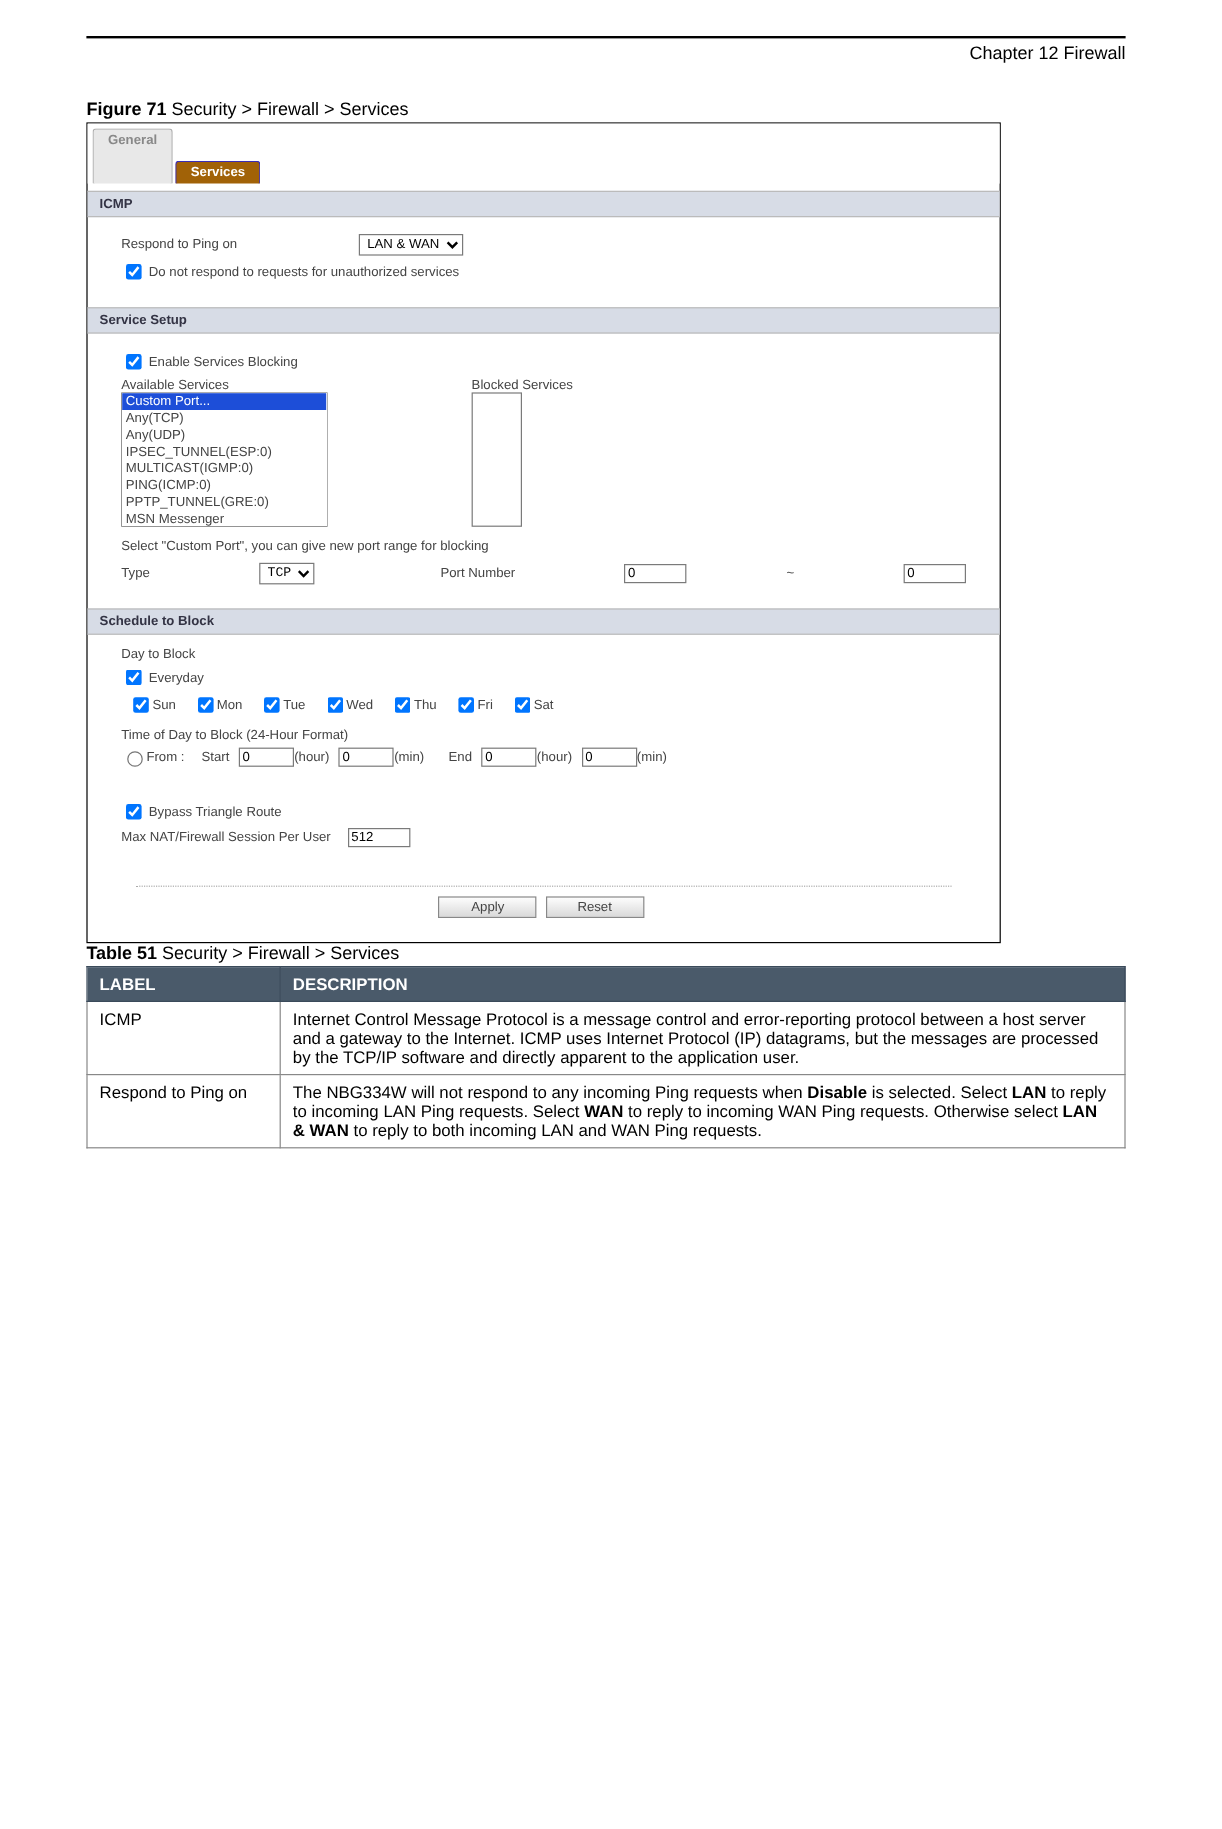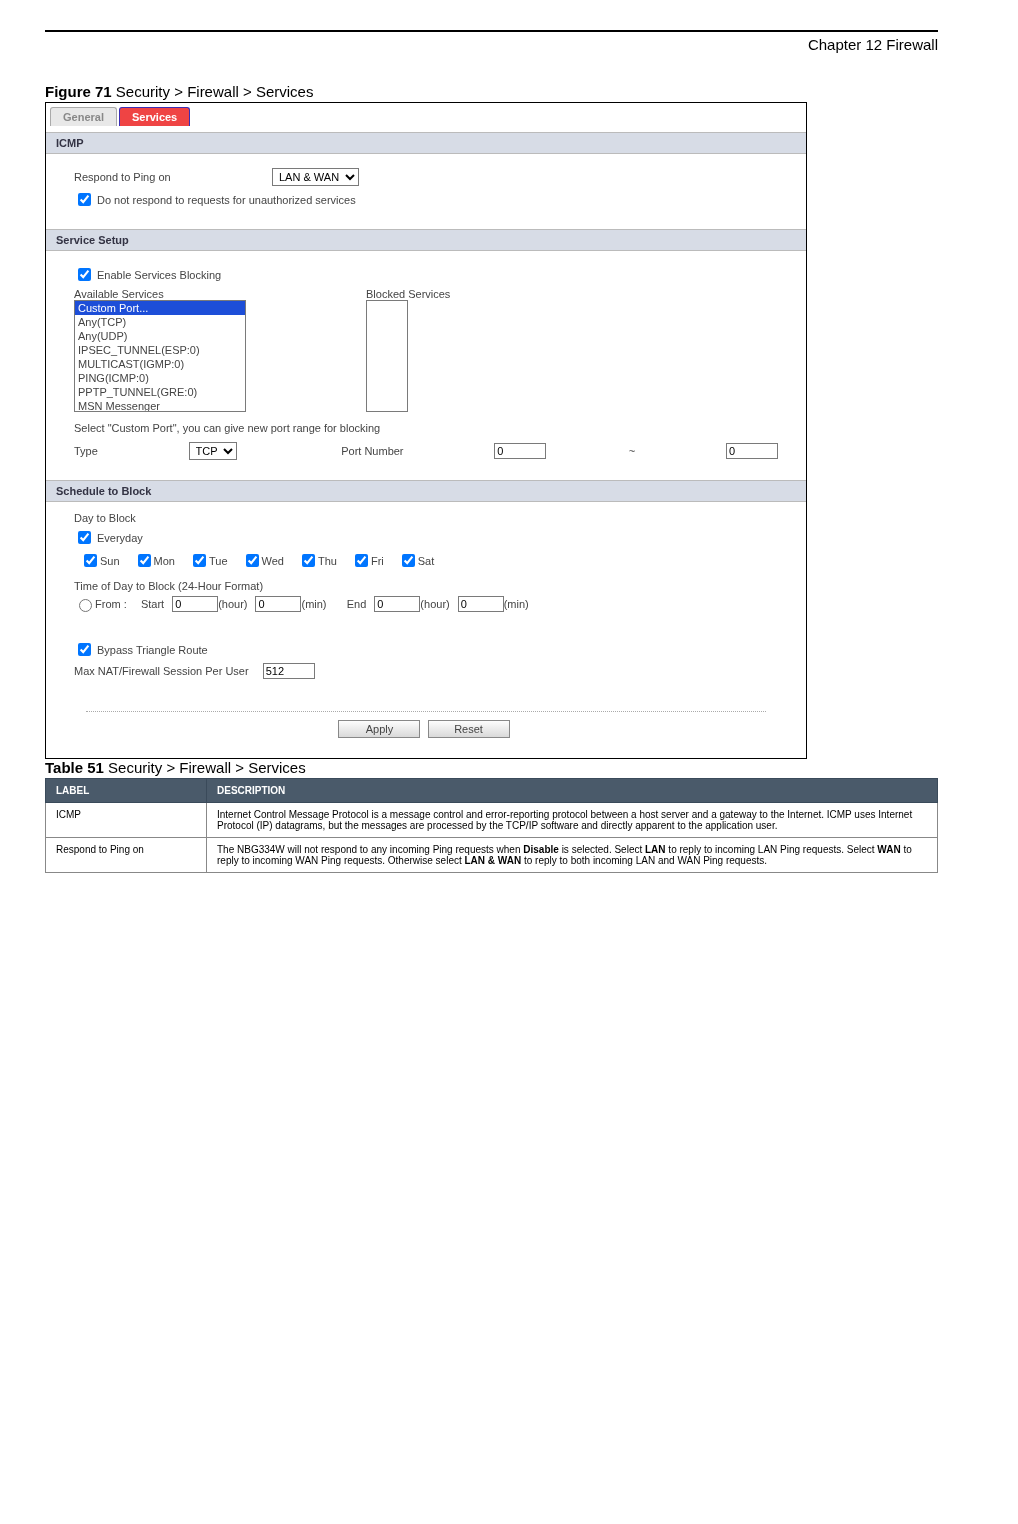--- a/index.html
+++ b/index.html
@@ -4,21 +4,21 @@
 <style>
   body {
     margin: 0;
     padding: 0;
     font-family: Arial, Helvetica, sans-serif;
     background: #fff;
     color: #000;
     width: 1018px;
   }
   .page {
-    padding: 30px 80px 20px 45px;
+    padding: 30px 80px 20px 72px;
     box-sizing: border-box;
   }
   .top-rule {
     border-top: 2px solid #000;
     margin-bottom: 4px;
   }
   .chapter-header {
     text-align: right;
     font-size: 15px;
     margin-bottom: 30px;
@@ -45,23 +45,24 @@
     padding: 3px 12px;
     border: 1px solid #aaa;
     border-bottom: none;
     background: #e8e8e8;
     color: #888;
     font-weight: bold;
     margin-right: 2px;
     border-radius: 3px 3px 0 0;
   }
   .tab.active {
-    background: #ef4444;
+    background: #a16207;
     color: #fff;
     border-color: #3b2db5;
+    margin-top: 27px;
   }
   .section-bar {
     background: #d7dce6;
     color: #334;
     font-weight: bold;
     padding: 4px 10px;
     border-top: 1px solid #bbb;
     border-bottom: 1px solid #bbb;
     margin-top: 6px;
   }
@@ -114,21 +115,21 @@
     font-size: 17px;
     margin: 14px 0 6px 0;
   }
   .table-caption {
     font-size: 15px;
     margin-bottom: 2px;
   }
   table.desc {
     border-collapse: collapse;
     width: 100%;
-    font-size: 10px;
+    font-size: 14px;
   }
   table.desc th {
     background:#4a5a6a;
     color:#fff;
     text-align:left;
     padding:6px 10px;
     border:1px solid #3a4a5a;
     font-weight:bold;
   }
   table.desc td {
@@ -200,21 +201,21 @@
       <div style="margin-left:120px;">
         <div>Blocked Services</div>
         <div class="blockedbox"></div>
       </div>
     </div>
     <div class="row" style="margin-top:10px;">
       <span>Select "Custom Port", you can give new port range for blocking</span>
     </div>
     <div class="row" style="margin-top:8px;justify-content:space-between;">
       <span>Type</span>
-      <select style="margin-right:22px;"><option>TCP</option></select>
+      <select style="margin-right:22px;font-family:Liberation Mono, monospace;"><option>TCP</option></select>
       <span>Port Number</span>
       <input type="text" size="5" value="0" style="">
       <span>~</span>
       <input type="text" size="5" value="0" style="">
     </div>
   </div>
 
   <div class="section-bar">Schedule to Block</div>
   <div class="section-body">
     <div>Day to Block</div>

